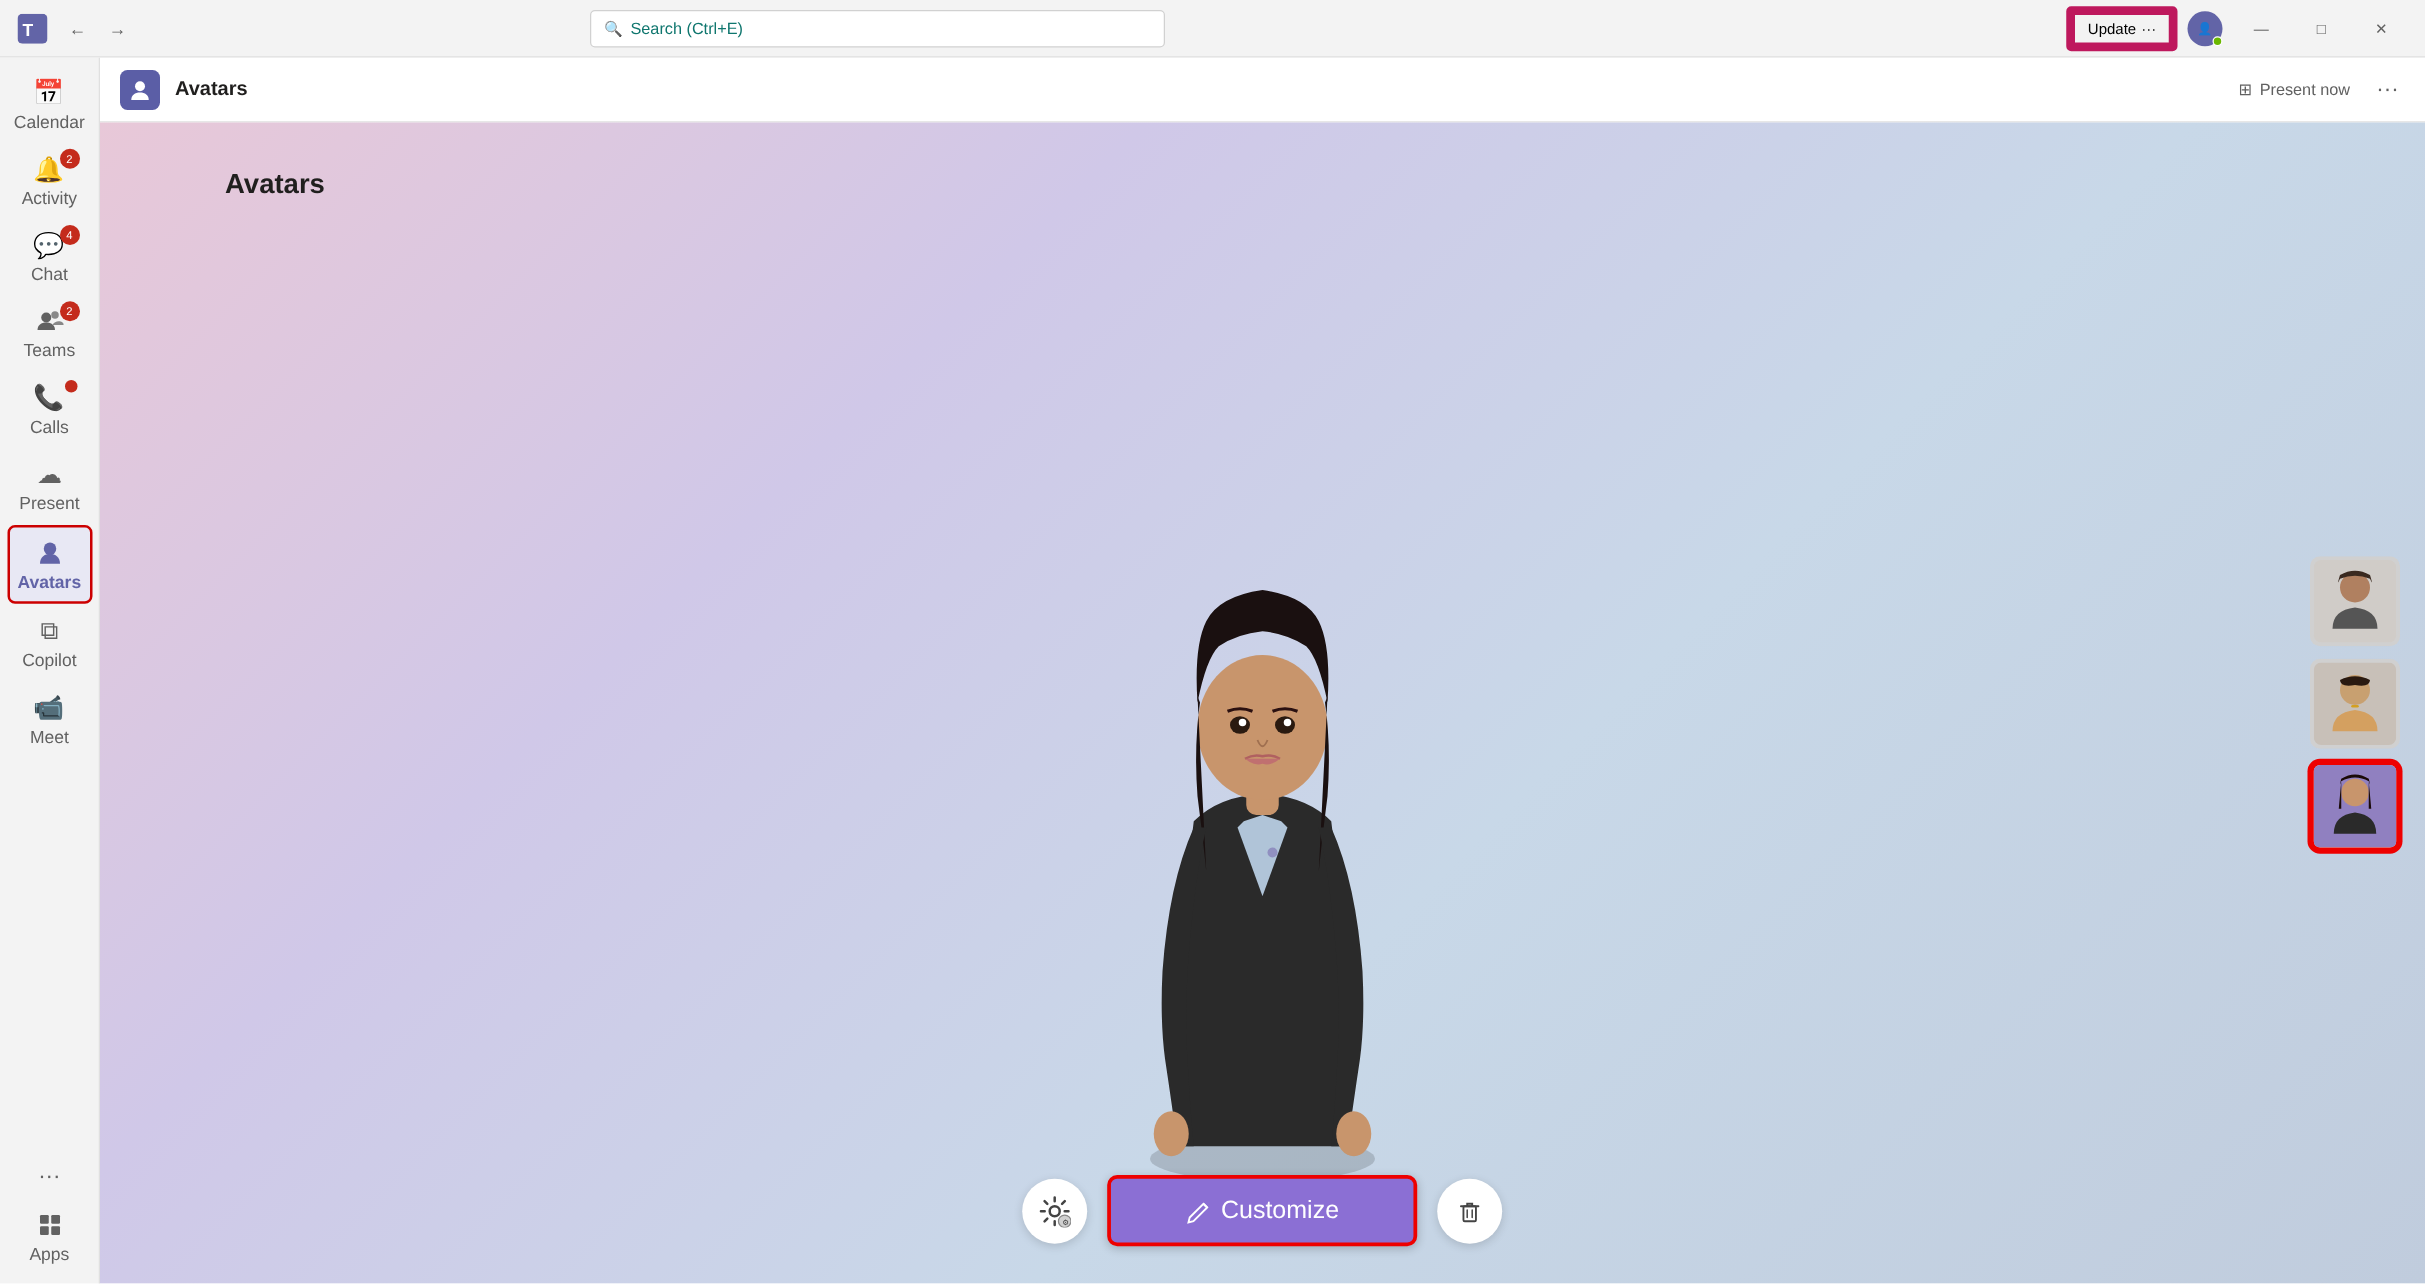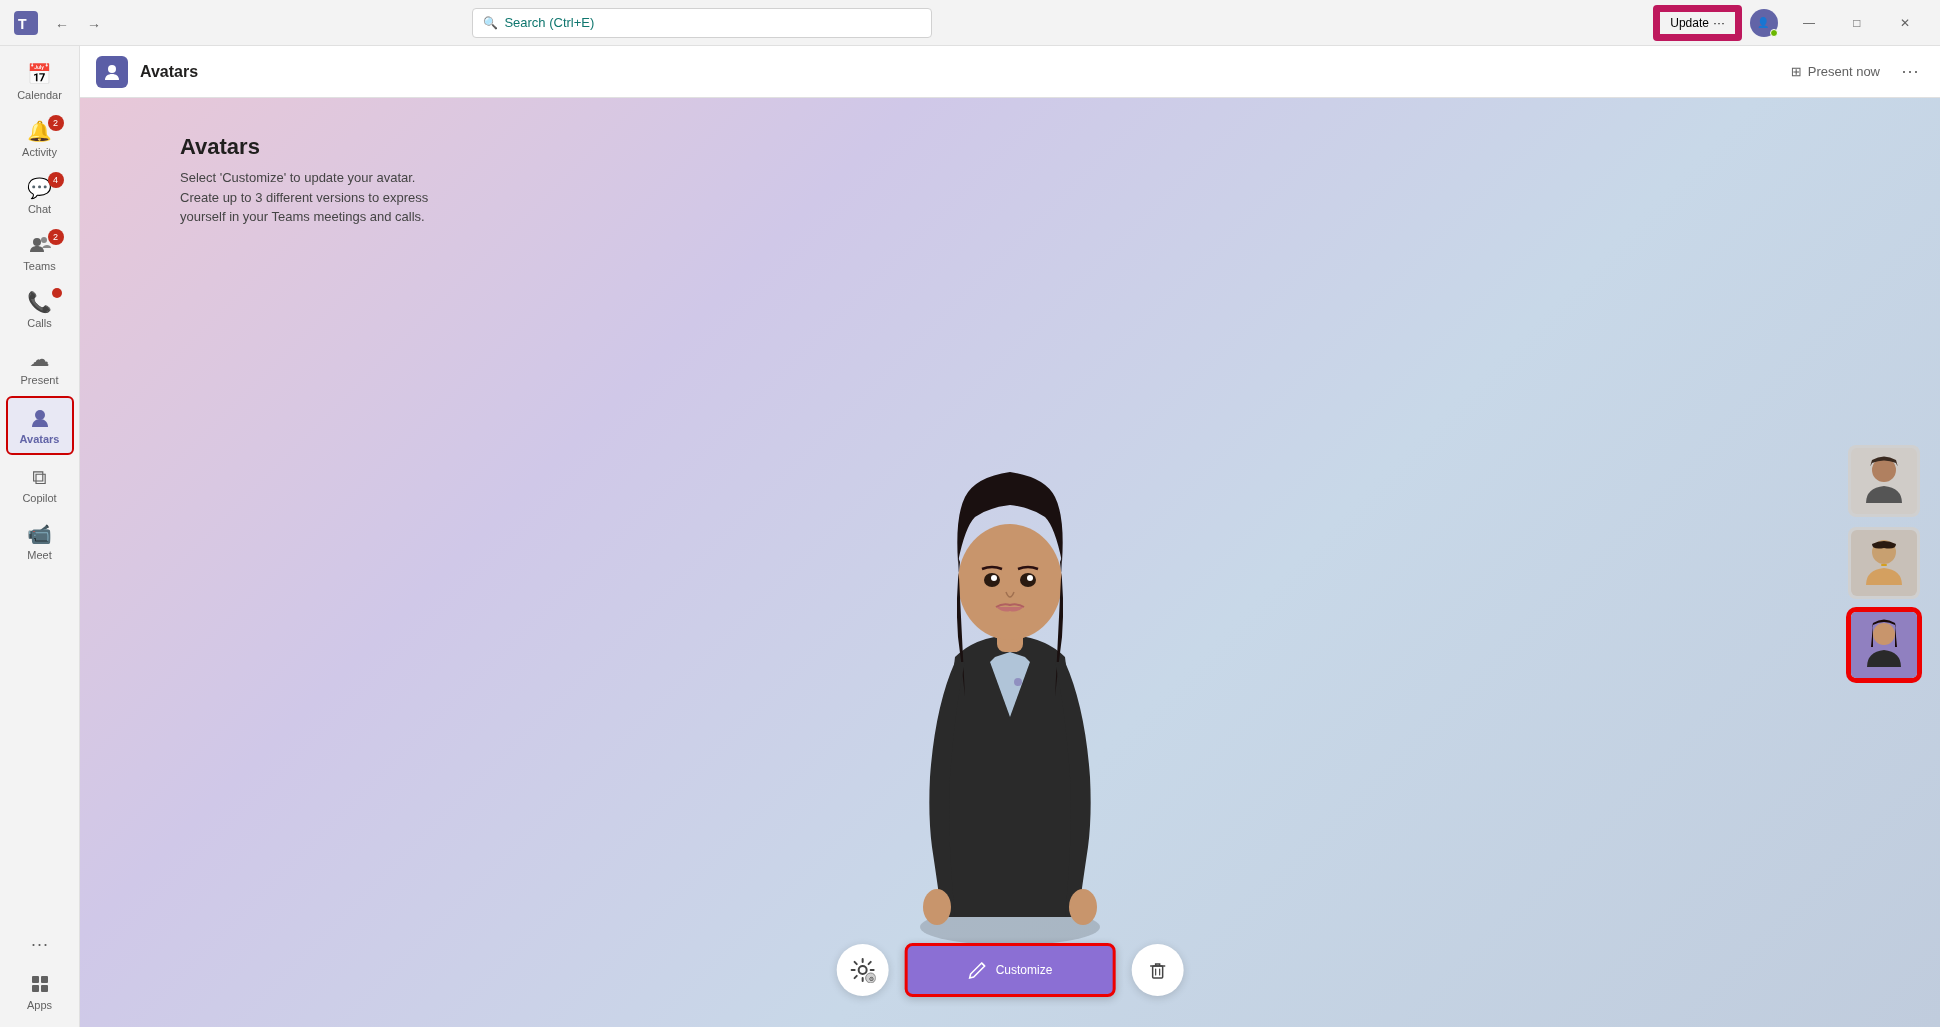--- a/index.html
+++ b/index.html
@@ -92,21 +92,21 @@
       background: #e8e8f4;
       border: 2px solid #e00; 
     }
     .sidebar-item .icon {
       width: 24px; height: 24px;
       display: flex; align-items: center; justify-content: center;
       color: #616161; font-size: 20px;
     }
     .sidebar-item.active .icon { color: #6264a7; }
     .sidebar-item .label {
-      font-size: 11px; color: #616161; text-align: left;
+      font-size: 14px; color: #616161; text-align: left;
     }
     .sidebar-item.active .label { color: #6264a7; font-weight: 600; }
     .badge {
       position: absolute; top: 4px; right: 10px;
       background: #c42b1c; color: #fff;
       border-radius: 50%; width: 16px; height: 16px;
       font-size: 9px; display: flex; align-items: center; justify-content: center;
     }
     .badge.red-dot {
       width: 10px; height: 10px; background: #c42b1c;
@@ -214,23 +214,23 @@
       border: none; cursor: pointer;
       display: flex; align-items: center; justify-content: center;
       box-shadow: 0 2px 8px rgba(0,0,0,0.15);
       font-size: 22px; color: #444;
     }
     .customize-btn {
       background: #8b6fd4;
       border: 3px solid #e00;
       border-radius: 8px;
       padding: 14px 60px;
-      font-size: 12px; color: #fff;
+      font-size: 20px; color: #fff;
       cursor: pointer;
-      display: flex; align-items: center; gap: 8px;
+      display: flex; align-items: flex-end; gap: 8px;
       font-weight: 500;
       box-shadow: 0 2px 8px rgba(0,0,0,0.2);
     }
     .delete-btn {
       width: 52px; height: 52px;
       background: #fff; border-radius: 50%;
       border: none; cursor: pointer;
       display: flex; align-items: center; justify-content: center;
       box-shadow: 0 2px 8px rgba(0,0,0,0.15);
       font-size: 20px; color: #444;
@@ -369,25 +369,20 @@
           <span>Present now</span>
         </button>
         <button class="more-btn">···</button>
       </div>
     </div>
 
     <div class="avatars-content">
 
       <div class="avatars-info">
         <h1>Avatars</h1>
-        <p>
-          <span>Select 'Customize' to update your avatar.</span><br>
-          <span>Create up to 3 different versions to express</span><br>
-          <span>yourself in your Teams meetings and calls.</span>
-        </p>
       </div>
 
       <div class="avatar-figure">
         <svg width="280" height="550" viewBox="0 0 280 550">
 
           <ellipse cx="140" cy="530" rx="90" ry="18" fill="rgba(0,0,0,0.15)"></ellipse>
 
           <path d="M85 260 Q80 300 75 400 Q72 450 70 520 L210 520 Q208 450 205 400 Q200 300 195 260 Q175 240 140 238 Q105 240 85 260Z" fill="#2a2a2a"></path>
 
           <path d="M120 265 L140 320 L125 260Z" fill="#1a1a1a"></path>

